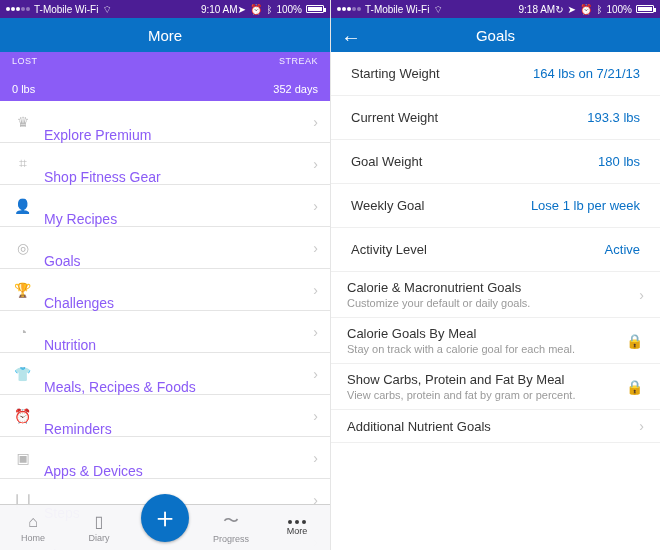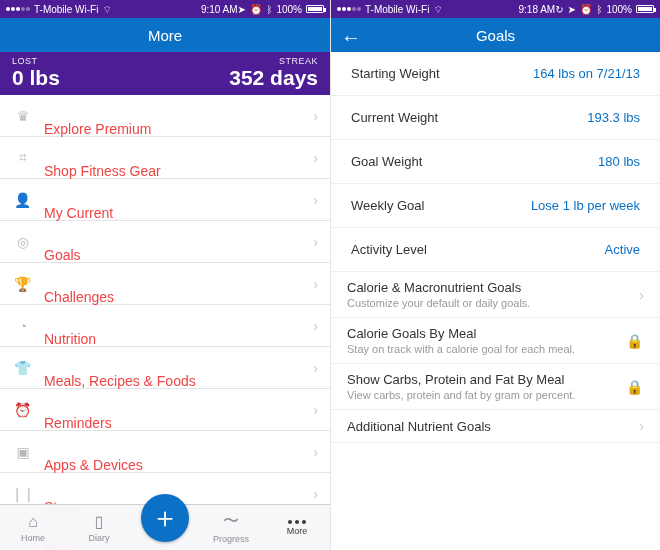--- a/index.html
+++ b/index.html
@@ -18,31 +18,31 @@
   .batt { width:18px; height:8px; border:1px solid #fff; border-radius:1px; position:relative; display:inline-block; }
   .batt::after { content:""; position:absolute; right:-3px; top:2px; width:2px; height:4px; background:#fff; }
   .batt .fill { position:absolute; left:1px; top:1px; bottom:1px; right:1px; background:#fff; }
 
   
   .nav { background:#0a71c6; color:#fff; height:34px; display:flex; align-items:center; justify-content:center; position:relative; }
   .nav .title { font-size:15px; font-weight:500; }
   .nav .back { position:absolute; left:10px; font-size:20px; line-height:1; cursor:pointer; }
 
   
-  .banner { background:#4c1d95; color:#fff; height:43px; display:flex; justify-content:space-between; padding:4px 12px 6px; }
+  .banner { background:#8b5cf6; color:#fff; height:49px; display:flex; justify-content:space-between; padding:4px 12px 6px; }
   .banner .col { display:flex; flex-direction:column; justify-content:space-between; }
   .banner .lbl { font-size:9px; letter-spacing:0.5px; opacity:0.9; }
-  .banner .val { font-size:21px; font-weight:700; }
+  .banner .val { font-size:11px; font-weight:400; }
   .banner .colr { text-align:right; }
 
   
   .list { flex:1; overflow:hidden; background:#fff; }
   .row { height:42px; display:flex; align-items:center; padding:0 12px; border-bottom:1px solid #e4e4e4; background:#fff; }
   .row .ico { width:22px; display:flex; justify-content:center; color:#b9b9b9; font-size:14px; }
-  .row .lbl { flex:1; margin-left:10px; font-size:14px; color:#ef4444;margin-top:27px; }
+  .row .lbl { flex:1; margin-left:10px; font-size:14px; color:#8b5cf6;margin-top:27px; }
   .row .chev { color:#c9c9c9; font-size:14px; }
 
   
   .tabbar { position:absolute; left:0; right:0; bottom:0; height:46px; background:rgba(247,247,249,0.97); border-top:1px solid #d0d0d0; display:flex; }
   .tab { flex:1; display:flex; flex-direction:column; align-items:center; justify-content:center; gap:2px; font-size:9px; color:#8e8e93; }
   .tab.active { color:#3a3a3c; }
   .tab .ticon { font-size:16px; color:#8e8e93; }
   .fab { position:absolute; left:50%; transform:translateX(-50%); bottom:8px; width:48px; height:48px; border-radius:50%; background:#0a71c6; color:#fff; display:flex; align-items:center; justify-content:center; font-size:28px; box-shadow:0 1px 3px rgba(0,0,0,0.3); }
   .dots3 { display:flex; gap:3px; }
   .dots3 span { width:4px; height:4px; border-radius:50%; background:#3a3a3c; }
@@ -113,21 +113,21 @@
           <span class="lbl">Explore Premium</span>
           <span class="chev">›</span>
         </div>
         <div class="row">
           <span class="ico">⌗</span>
           <span class="lbl">Shop Fitness Gear</span>
           <span class="chev">›</span>
         </div>
         <div class="row">
           <span class="ico">👤</span>
-          <span class="lbl">My Current</span>
+          <span class="lbl">My Recipes</span>
           <span class="chev">›</span>
         </div>
         <div class="row">
           <span class="ico">◎</span>
           <span class="lbl">Goals</span>
           <span class="chev">›</span>
         </div>
         <div class="row">
           <span class="ico">🏆</span>
           <span class="lbl">Challenges</span>

